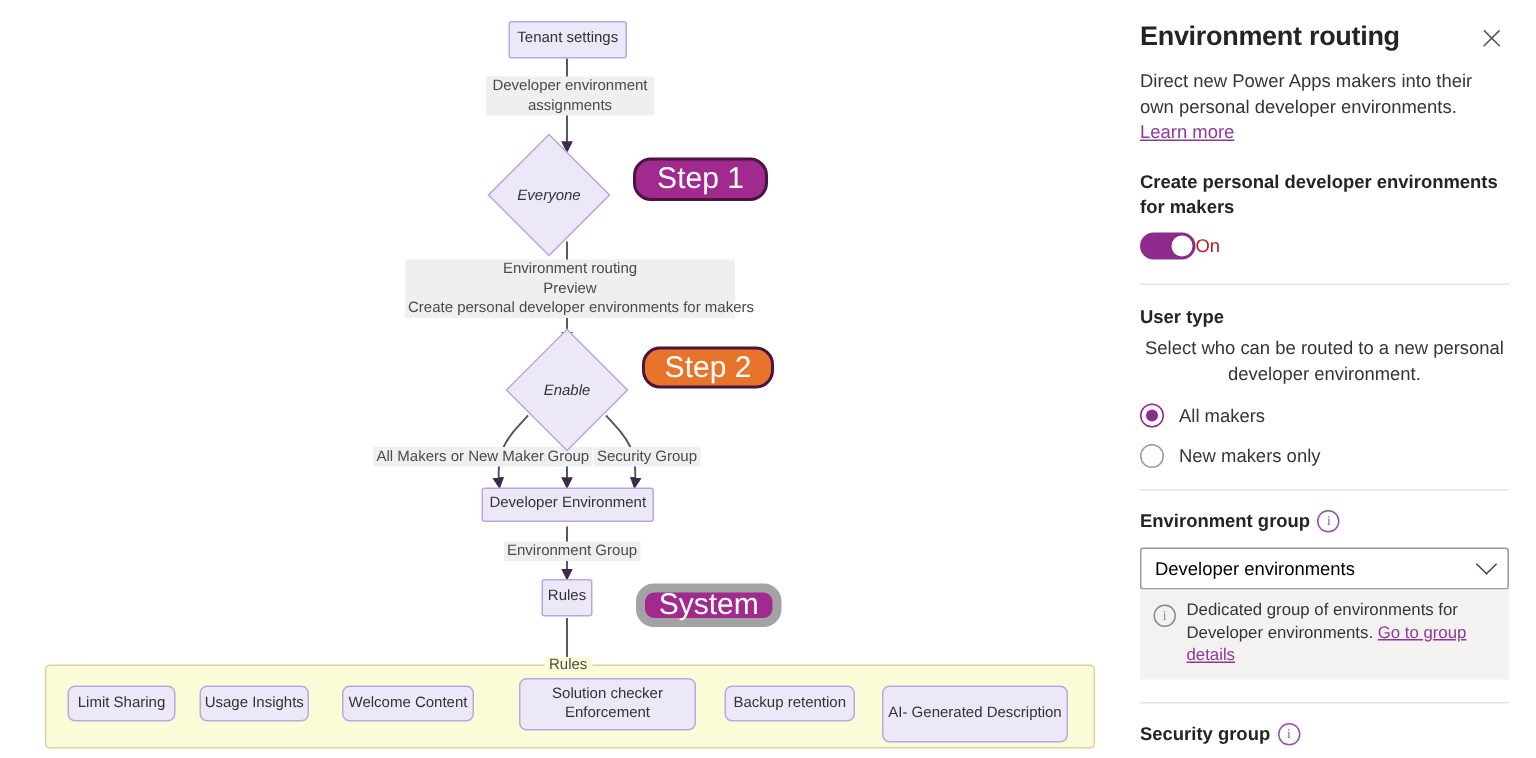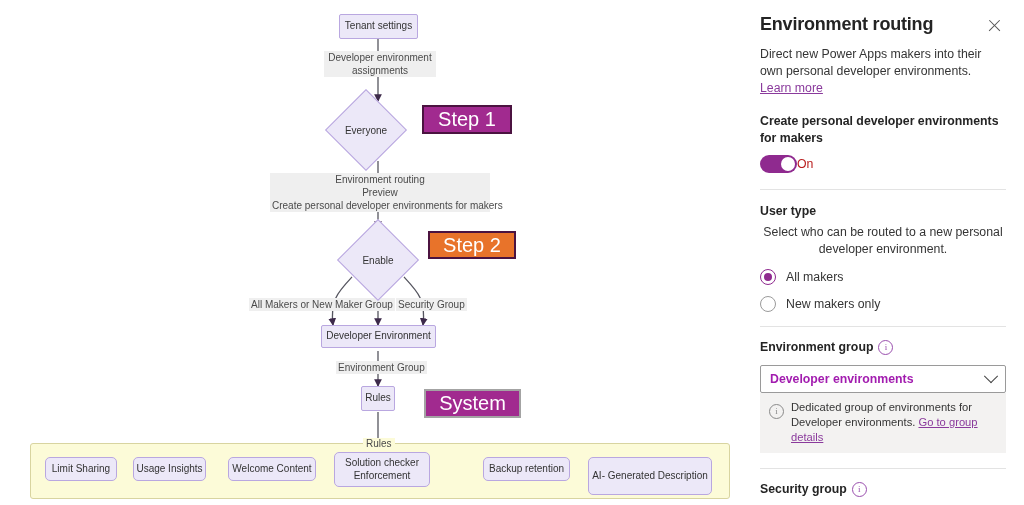--- a/index.html
+++ b/index.html
@@ -7,31 +7,31 @@
 
   
   #flow{position:absolute;left:0;top:0;width:740px;height:505px;overflow:hidden;}
   #flowsvg{position:absolute;left:0;top:0;}
 
   .node{position:absolute;box-sizing:border-box;background:#ece8f8;border:1px solid #b9a7e0;
         color:#333333;font-size:10px;display:flex;align-items:center;justify-content:center;
         text-align:center;line-height:1.25;border-radius:2px;z-index:3;}
   .node.rounded{border-radius:5px;}
 
-  .diamond{position:absolute;z-index:3;}
+  .diamond{position:absolute;z-index:3;font-style:italic;}
   .diamond .dshape{position:absolute;left:0;top:0;width:100%;height:100%;
        background:#ece8f8;border:1px solid #b9a7e0;transform:rotate(45deg);box-sizing:border-box;}
   .diamond .dlabel{position:absolute;left:0;top:0;width:100%;height:100%;
        display:flex;align-items:center;justify-content:center;font-size:10px;color:#333;z-index:4;}
 
   .edgelabel{position:absolute;background:#efefef;color:#4a4a4a;font-size:10px;line-height:13px;
        padding:0 2px;white-space:nowrap;z-index:2;text-align:center;}
 
   .badge{position:absolute;display:flex;align-items:center;justify-content:center;
-       font-size:20px;color:#ffffff;border-radius:0;z-index:5;box-sizing:border-box;}
+       font-size:20px;color:#ffffff;border-radius:12px;z-index:5;box-sizing:border-box;}
 
   
   #rulesgroup{position:absolute;box-sizing:border-box;background:#fcfbd8;border:1px solid #d8d4a0;
        border-radius:3px;z-index:1;}
   #rulesgroup-label{position:absolute;font-size:10px;color:#4a4a4a;z-index:4;background:#fcfbd8;padding:0 3px;}
 
   
   #panel{position:absolute;left:740px;top:0;width:284px;height:505px;background:#ffffff;
        box-sizing:border-box;padding:0 18px 0 20px;}
   .panel-head{display:flex;align-items:flex-start;justify-content:space-between;padding-top:14px;}
@@ -59,21 +59,21 @@
   .radio.on:after{content:"";position:absolute;left:3px;top:3px;width:8px;height:8px;border-radius:50%;background:#8f2a8f;}
   .radio-text{font-size:12.3px;color:#353535;margin-left:10px;}
 
   .info-i{display:inline-block;width:13px;height:13px;border-radius:50%;border:1px solid #9a4fae;
         color:#9a4fae;font-size:9px;line-height:12px;text-align:center;vertical-align:1px;margin-left:5px;
         font-weight:normal;font-family:"Liberation Serif",serif;cursor:pointer;}
   .info-i.gray{border-color:#8a8a8a;color:#8a8a8a;}
 
   .select{margin-top:9px;height:28px;border:1px solid #9a9a9a;border-radius:2px;display:flex;
         align-items:center;justify-content:space-between;padding:0 9px;cursor:pointer;box-sizing:border-box;}
-  .select-value{font-size:12.3px;color:#a21caf;font-weight:bold;}
+  .select-value{font-size:12.3px;color:#000000;}
   .chev{width:9px;height:9px;border-right:1.3px solid #444;border-bottom:1.3px solid #444;
         transform:rotate(45deg) translate(-2px,-2px);flex:0 0 auto;}
 
   .infobox{background:#f3f2f1;padding:7px 9px 8px 9px;display:flex;box-sizing:border-box;}
   .infobox .ic{flex:0 0 auto;margin-right:7px;margin-top:1px;}
   .infobox .tx{font-size:11.2px;color:#353535;line-height:15px;}
 </style>
 </head>
 <body>
 
@@ -134,37 +134,37 @@
   <div class="edgelabel" style="left:396px;top:298px;">Security Group</div>
 
   <div class="edgelabel" style="left:336px;top:361px;">Environment Group</div>
 
   <div class="badge" style="left:422px;top:105px;width:90px;height:29px;background:#a12a8f;border:2px solid #4b1340;">
     <span>Step 1</span>
   </div>
   <div class="badge" style="left:428px;top:231px;width:88px;height:28px;background:#e8732a;border:2px solid #4b1340;">
     <span>Step 2</span>
   </div>
-  <div class="badge" style="left:424px;top:389px;width:97px;height:29px;background:#a12a8f;border:2px solid #a3a3a3;">
+  <div class="badge" style="left:424px;top:389px;width:97px;height:29px;background:#a12a8f;border:6px solid #a3a3a3;">
     <span>System</span>
   </div>
 
   <div id="rulesgroup" style="left:30px;top:443px;width:700px;height:56px;"></div>
   <div id="rulesgroup-label" style="left:363px;top:438px;">Rules</div>
 
   <div class="node rounded" style="left:45px;top:457px;width:72px;height:24px;">
     <span>Limit Sharing</span>
   </div>
   <div class="node rounded" style="left:133px;top:457px;width:73px;height:24px;">
     <span>Usage Insights</span>
   </div>
   <div class="node rounded" style="left:228px;top:457px;width:88px;height:24px;">
     <span>Welcome Content</span>
   </div>
-  <div class="node rounded" style="left:334px;top:452px;width:96px;height:35px;">
+  <div class="node rounded" style="left:346px;top:452px;width:118px;height:35px;">
     <span>Solution checker Enforcement</span>
   </div>
   <div class="node rounded" style="left:483px;top:457px;width:87px;height:24px;">
     <span>Backup retention</span>
   </div>
   <div class="node rounded" style="left:588px;top:457px;width:124px;height:38px;">
     <span>AI- Generated Description</span>
   </div>
 </div>
 

